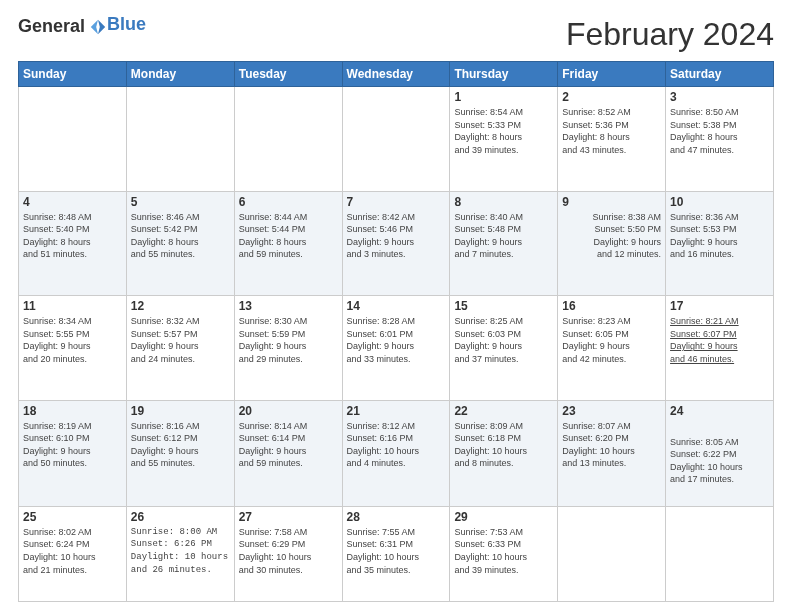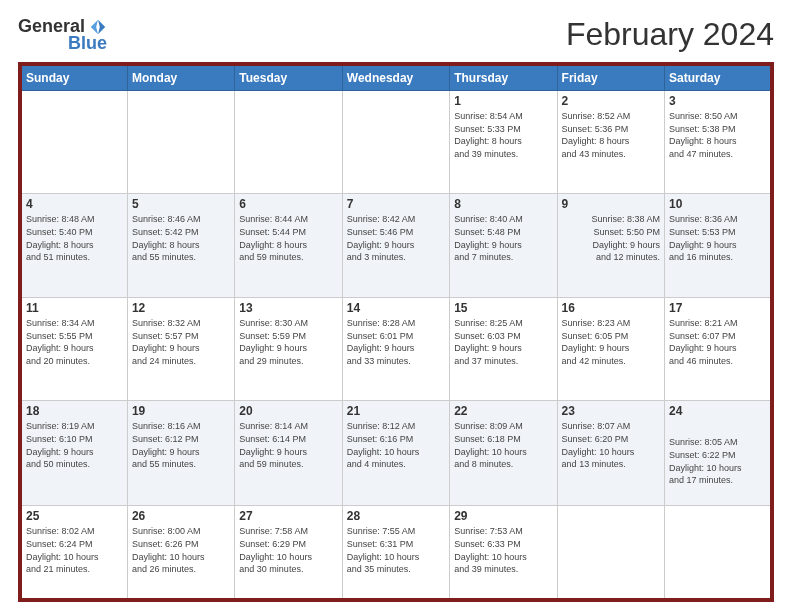--- a/index.html
+++ b/index.html
@@ -18,22 +18,22 @@
       flex-direction: column;
     }
     .header {
       display: flex;
       justify-content: space-between;
       align-items: flex-start;
       margin-bottom: 8px;
     }
     .logo {
       display: flex;
-      flex-direction: column;
-      align-items: flex-end;
+      flex-direction: row;
+      align-items: center;
     }
     .logo-text {
       display: flex;
       align-items: center;
       gap: 2px;
     }
     .logo-general {
       font-size: 18px;
       font-weight: bold;
       color: #333;
@@ -55,21 +55,21 @@
       font-size: 32px;
       font-weight: normal;
       color: #333;
     }
     .title-location {
       font-size: 14px;
       color: #555;
     }
     .calendar {
       flex: 1;
-      border: 4px solid #7f1d1d;
+      border: 1px solid #7f1d1d;
       border-collapse: collapse;
       width: 100%;
       table-layout: fixed;
     }
     .calendar th {
       background: #3a7abf;
       color: #fff;
       font-size: 12px;
       font-weight: bold;
       padding: 5px 4px;
@@ -258,21 +258,21 @@
           </td>
           <td>
             <span class="day-num">16</span>
             <div class="day-info" style="white-space: pre-line;">Sunrise: 8:23 AM
 Sunset: 6:05 PM
 Daylight: 9 hours
 and 42 minutes.</div>
           </td>
           <td>
             <span class="day-num">17</span>
-            <div class="day-info" style="white-space: pre-line;">Sunrise: 8:21 AM
+            <div class="day-info" style="white-space: pre-line; text-decoration: underline;">Sunrise: 8:21 AM
 Sunset: 6:07 PM
 Daylight: 9 hours
 and 46 minutes.</div>
           </td>
         </tr>
         <tr class="row-shaded">
           <td>
             <span class="day-num">18</span>
             <div class="day-info" style="white-space: pre-line;">Sunrise: 8:19 AM
 Sunset: 6:10 PM
@@ -325,21 +325,21 @@
         <tr class="row-white">
           <td>
             <span class="day-num">25</span>
             <div class="day-info" style="white-space: pre-line;">Sunrise: 8:02 AM
 Sunset: 6:24 PM
 Daylight: 10 hours
 and 21 minutes.</div>
           </td>
           <td>
             <span class="day-num">26</span>
-            <div class="day-info" style="white-space: pre-line;">Sunrise: 8:00 AM
+            <div class="day-info" style="white-space: pre-line; font-family: Liberation Mono, monospace;">Sunrise: 8:00 AM
 Sunset: 6:26 PM
 Daylight: 10 hours
 and 26 minutes.</div>
           </td>
           <td>
             <span class="day-num">27</span>
             <div class="day-info" style="white-space: pre-line;">Sunrise: 7:58 AM
 Sunset: 6:29 PM
 Daylight: 10 hours
 and 30 minutes.</div>

